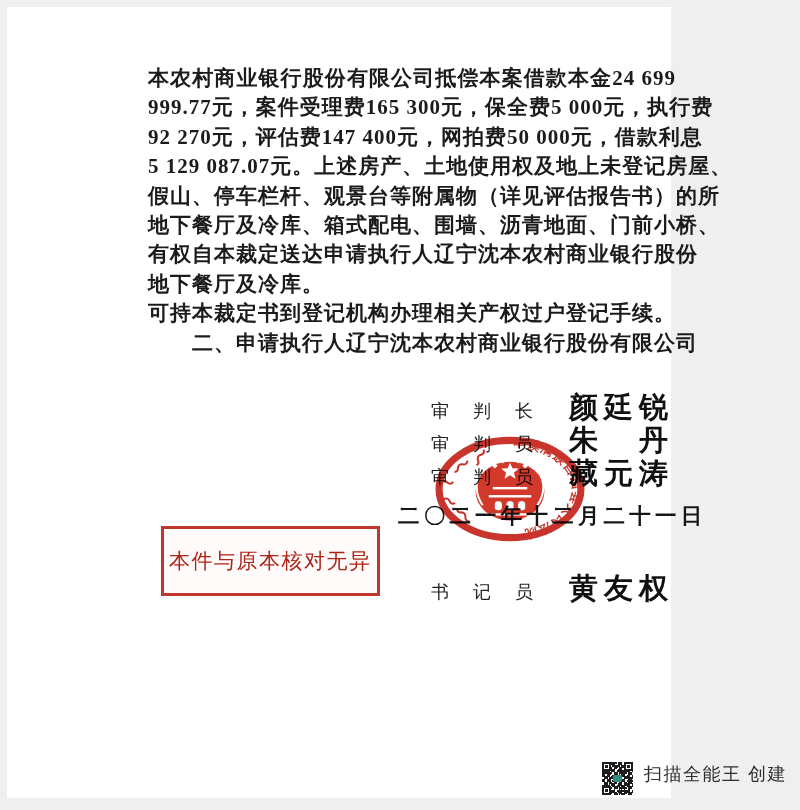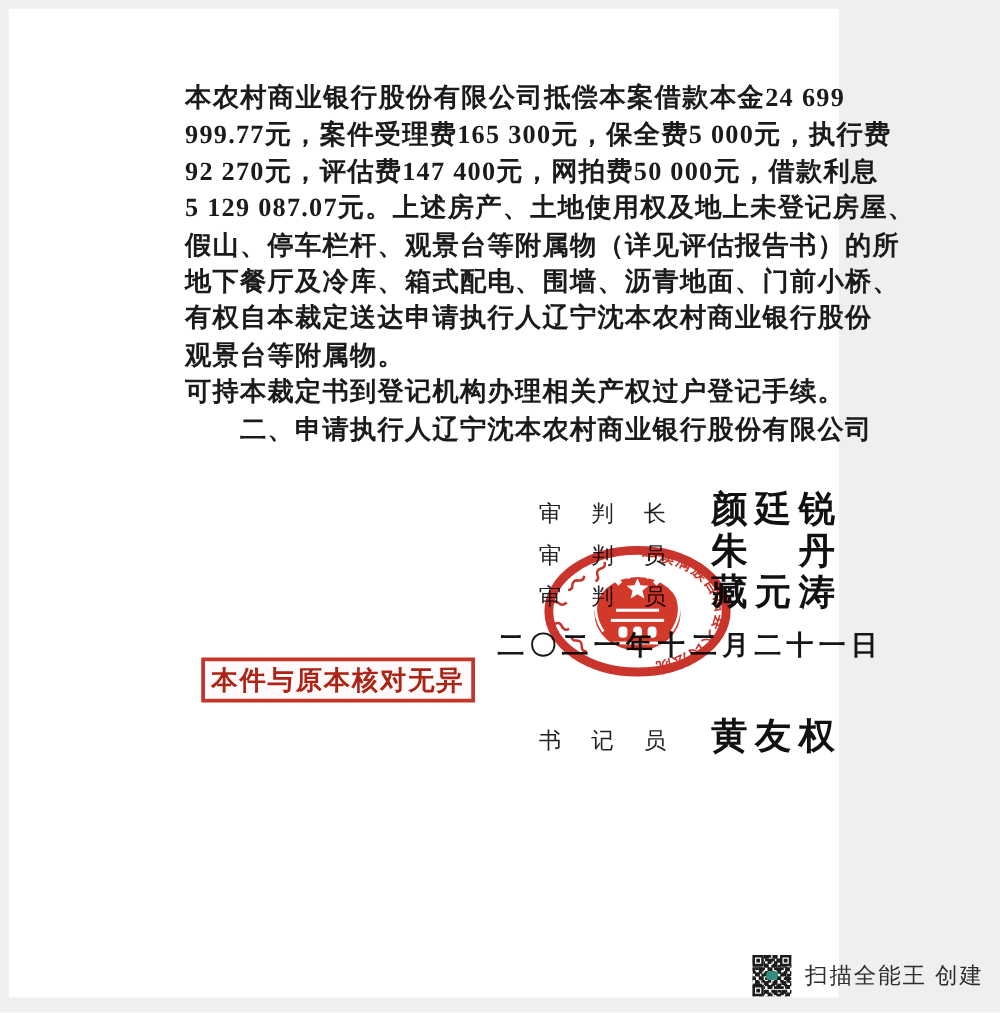--- a/index.html
+++ b/index.html
@@ -40,28 +40,27 @@
   }
   
   .seal{
     position:absolute;left:427px;top:429px;width:152px;height:108px;
     mix-blend-mode:multiply;opacity:.93;
   }
   
   .verifystamp{
     position:absolute;left:154px;top:519px;
     border:3px solid rgba(187,32,20,.9);
-    color:#ad2416;font-size:21px;font-weight:700;letter-spacing:1.5px;
-    padding:1px 5px;white-space:nowrap;
+    color:#ad2416;font-size:21px;font-weight:400;letter-spacing:1.5px;
+    padding:18px 5px;white-space:nowrap;
     mix-blend-mode:multiply;background:rgba(255,240,238,.25);
   }
   
   .footer{
     position:absolute;left:595px;top:755px;height:36px;display:flex;
-    align-items:center;
   }
   .qr{
     position:relative;width:31px;height:33px;background:
       repeating-conic-gradient(#1c1c1c 0% 25%, transparent 0% 50%) 0 0/5px 5px,
       repeating-conic-gradient(#1c1c1c 0% 25%, transparent 0% 50%) 2px 3px/7px 7px;
   }
   .qr .finder{
     position:absolute;width:9px;height:9px;border:2px solid #1c1c1c;
     background:#fff;box-sizing:border-box;
   }
@@ -85,21 +84,21 @@
 <div class="page">
 
   <div class="textblock">
     <div class="bodyline">本农村商业银行股份有限公司抵偿本案借款本金24 699</div>
     <div class="bodyline">999.77元，案件受理费165 300元，保全费5 000元，执行费</div>
     <div class="bodyline">92 270元，评估费147 400元，网拍费50 000元，借款利息</div>
     <div class="bodyline">5 129 087.07元。上述房产、土地使用权及地上未登记房屋、</div>
     <div class="bodyline">假山、停车栏杆、观景台等附属物（详见评估报告书）的所</div>
     <div class="bodyline">地下餐厅及冷库、箱式配电、围墙、沥青地面、门前小桥、</div>
     <div class="bodyline">有权自本裁定送达申请执行人辽宁沈本农村商业银行股份</div>
-    <div class="bodyline nojustify">观景台等附属物。</div>
+    <div class="bodyline nojustify">地下餐厅及冷库。</div>
     <div class="bodyline">可持本裁定书到登记机构办理相关产权过户登记手续。</div>
     <div class="bodyline indent">二、申请执行人辽宁沈本农村商业银行股份有限公司</div>
   </div>
 
   <div class="sigrow" style="left:424px;top:381px">
     <span class="siglabel">审　判　长</span>
     <span class="signame">颜廷锐</span>
   </div>
   <div class="sigrow" style="left:424px;top:414px">
     <span class="siglabel">审　判　员</span>

